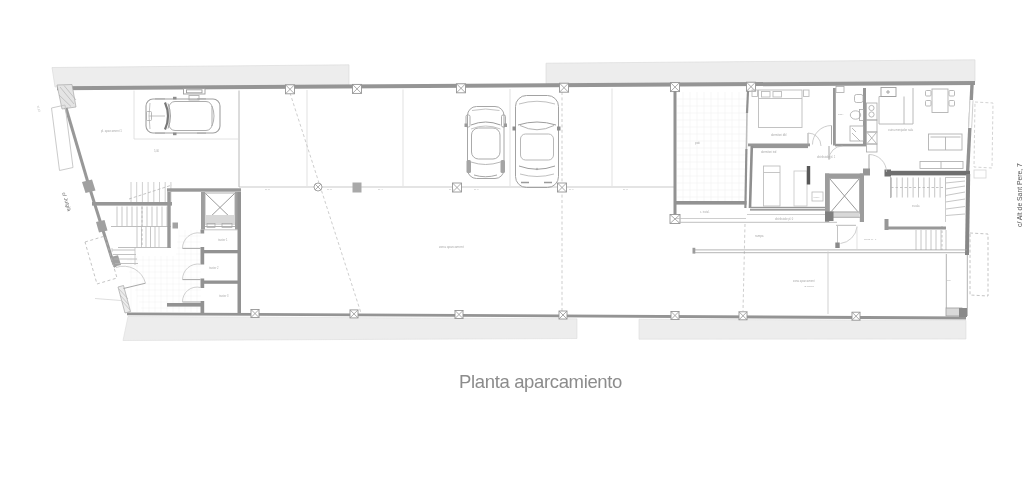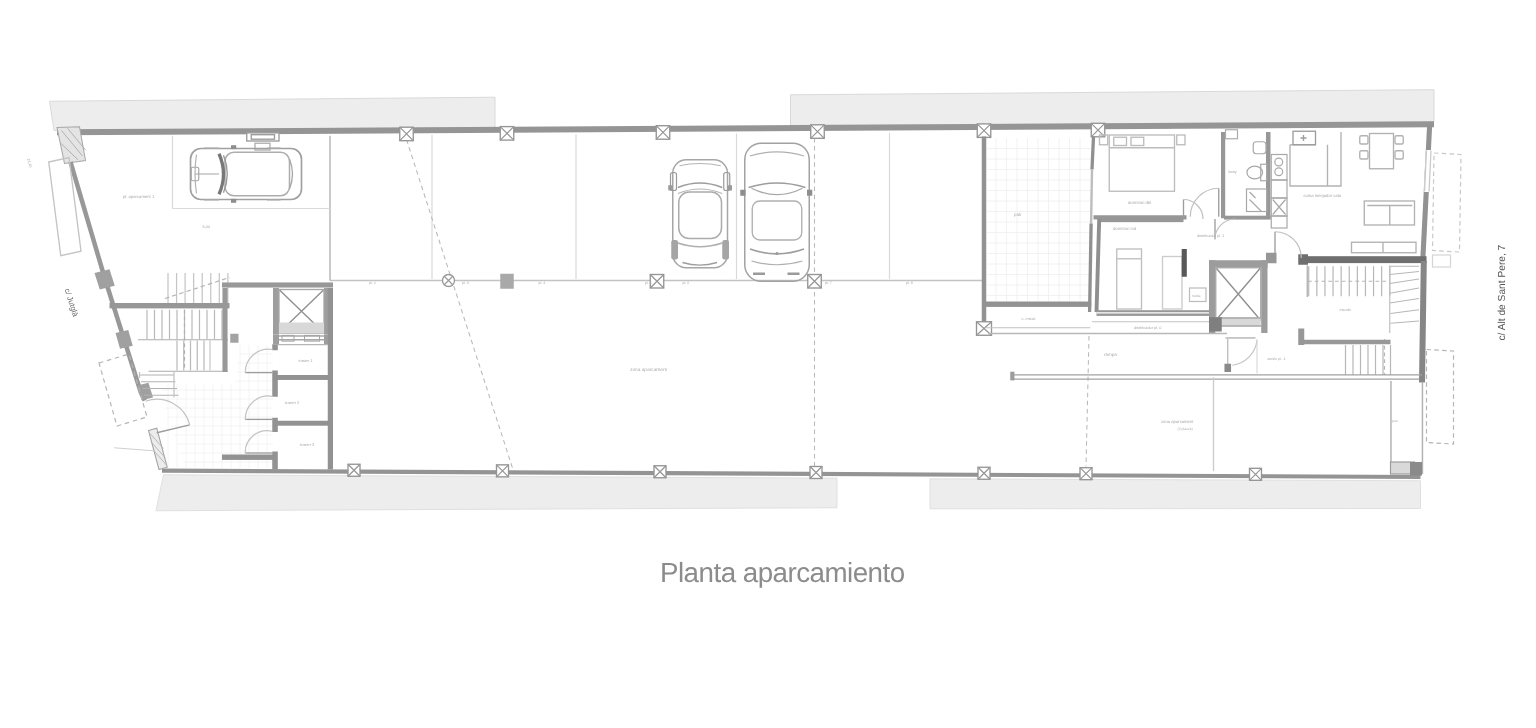--- a/index.html
+++ b/index.html
@@ -1,16 +1,16 @@
 <!DOCTYPE html>
 <html><head>
 <meta charset="utf-8">
 <style>
   html,body{margin:0;padding:0;background:#ffffff;}
-  #page{width:948px;height:485px;position:relative;font-family:"Liberation Sans",sans-serif;}
+  #page{width:948px;height:485px;position:relative;font-family:"Liberation Sans",sans-serif;margin-left:19px;}
   svg{position:absolute;top:0;left:0;}
   .lbl{fill:#a9a9a9;font-family:"Liberation Sans",sans-serif;}
 </style>
 </head>
 <body>
 <div id="page">
 <svg width="1024" height="485" viewBox="0 0 1024 485">
 
 <rect x="0" y="0" width="1024" height="485" fill="#ffffff"></rect>
 

